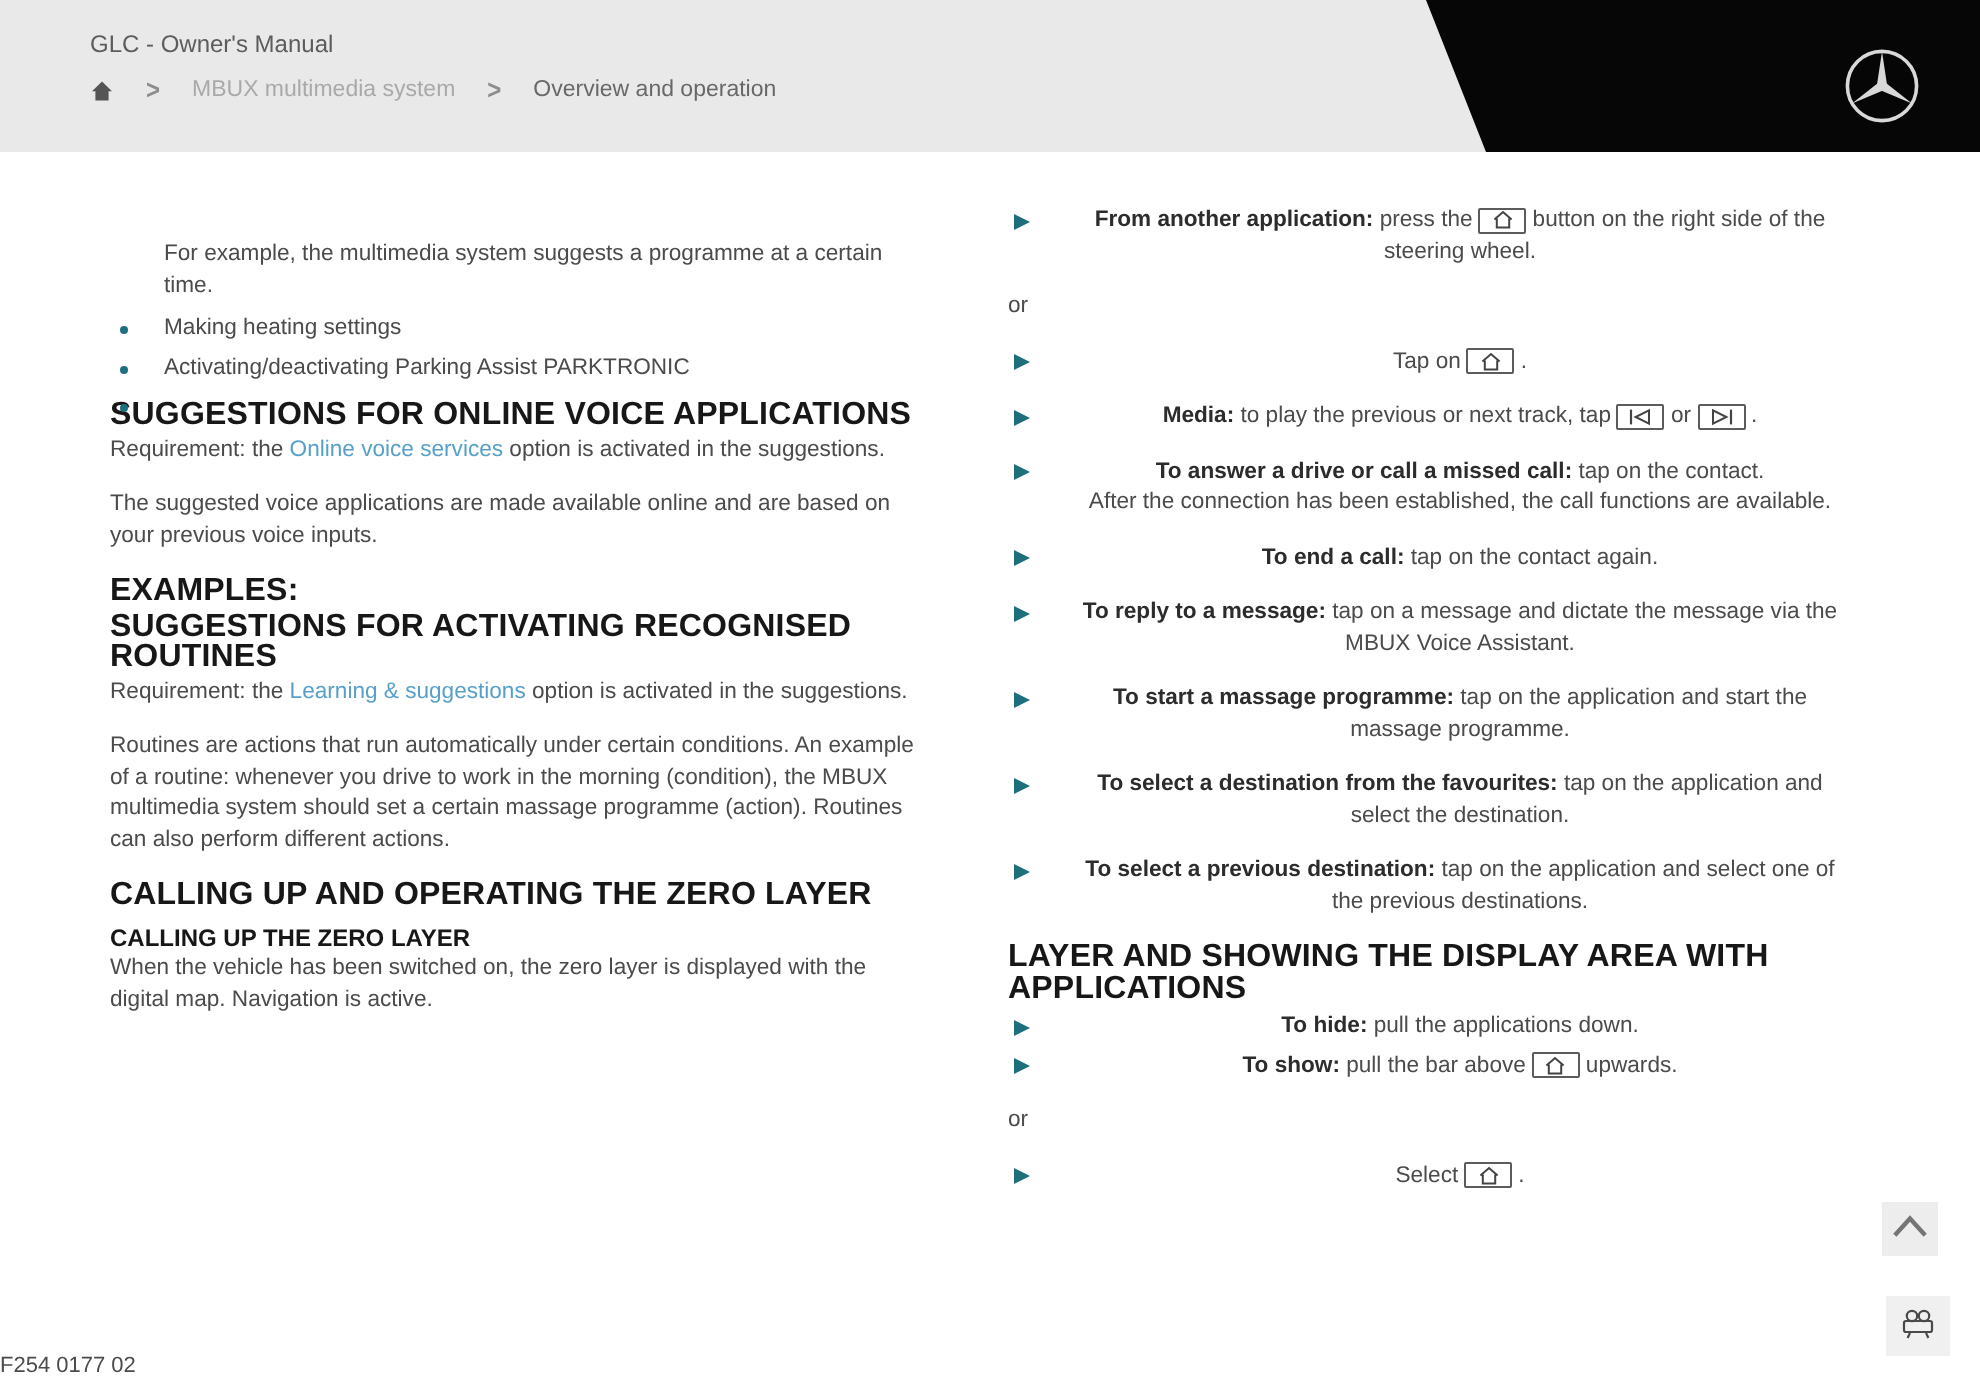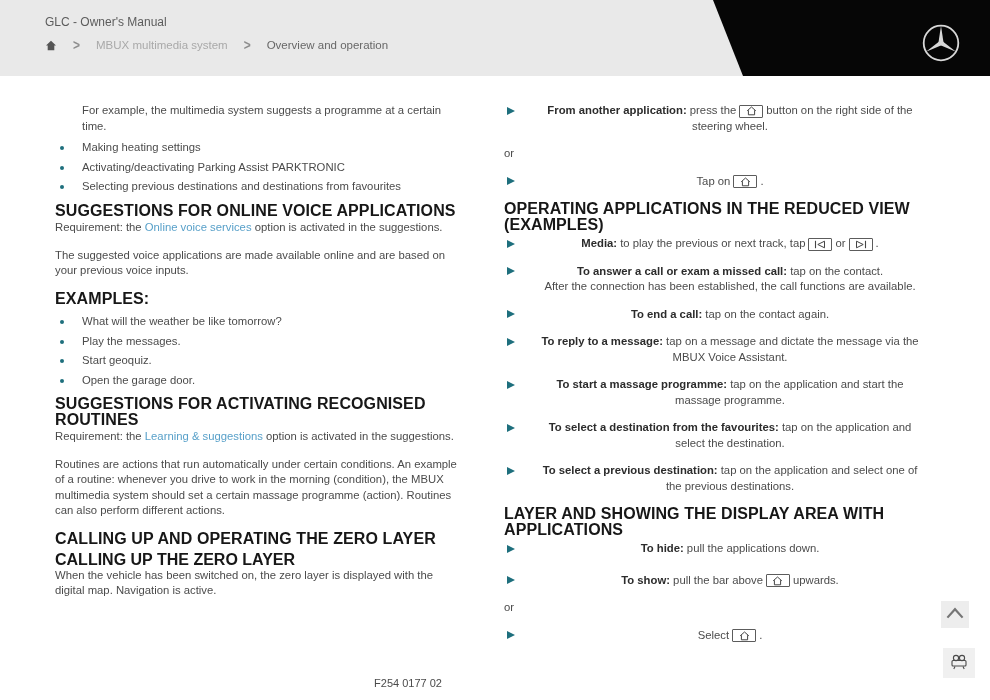--- a/index.html
+++ b/index.html
@@ -33,42 +33,42 @@
     position: absolute; left: 695px; top: 0; width: 295px; height: 76px;
     background: #060606;
     clip-path: polygon(18px 0, 100% 0, 100% 100%, 48px 100%);
   }
   .mb-logo { position: absolute; left: 226px; top: 23px; }
   
   .col { position: absolute; top: 100px; font-size: 11.3px; line-height: 15.5px; }
   .col-left  { left: 55px;  width: 410px; }
   .col-right { left: 504px; width: 422px; }
   .col p { margin: 0 0 12px 0; }
-  p.intro { margin: 3px 0 6px 0; padding-left: 27px; }
+  p.intro { margin: 20px 0 6px 0; padding-left: 27px; }
   h3.sec {
     font-size: 16px; line-height: 15.5px; font-weight: bold;
     color: #171717; margin: 0 0 2px 0; letter-spacing: 0.1px;
   }
   h3.sec.gap-top { margin-top: 4px; }
   h4.subsec {
-    font-size: 16px; line-height: 15.5px; font-weight: bold;
+    font-size: 12px; line-height: 15.5px; font-weight: bold;
     color: #171717; margin: 6px 0 0 0;
   }
   ul.dots { list-style: none; margin: 0 0 8px 0; }
   ul.dots li { position: relative; padding-left: 27px; margin: 0 0 4px 0; }
   .dot {
     position: absolute; left: 5px; top: 6px;
     width: 4px; height: 4px; border-radius: 50%;
     background: #1e6f7d;
   }
   a.doclink { color: #58a0c9; text-decoration: none; cursor: pointer; }
   
   .ritem { position: relative; padding-left: 30px; margin: 0 0 12px 0; text-align: center; }
   .ritem.first { margin-top: 3px; }
-  .ritem.tight { margin-bottom: 16px; }
+  .ritem.tight { margin-bottom: 4px; }
   .ritem.tight-last { margin-bottom: 12px; }
   .arrow {
     position: absolute; left: 3px; top: 3.5px;
     width: 0; height: 0;
     border-left: 8px solid #1e6f7d;
     border-top: 4.5px solid transparent;
     border-bottom: 4.5px solid transparent;
   }
   .lead { font-weight: bold; color: #2c2c2c; }
   .subpara { margin: 4px 0 0 0; }
@@ -76,21 +76,21 @@
   
   .keybox {
     display: inline-flex; align-items: center; justify-content: center;
     border: 1px solid #5c5c5c; border-radius: 1px;
     height: 13px; min-width: 24px;
     margin: 0 3px; vertical-align: -2px; background: #fff;
   }
   
   .footer-code {
     position: absolute; left: 0; top: 677px; width: 816px;
-    text-align: center; font-size: 11px; color: #4b4b4b;
+    font-size: 11px; color: #4b4b4b;
   }
   
   .fab {
     position: absolute; display: flex; align-items: center; justify-content: center;
     background: #ededed; border: none; cursor: pointer; padding: 0;
   }
   .fab-top   { left: 941px; top: 601px; width: 28px; height: 27px; }
   .fab-media { left: 943px; top: 648px; width: 32px; height: 30px; background: #f0f0f0; }
 </style>
 </head>
@@ -121,35 +121,29 @@
   </div>
 </div>
 
 <div class="col col-left">
 
   <p class="intro">For example, the multimedia system suggests a programme at a certain time.</p>
 
   <ul class="dots">
     <li><span class="dot"></span><span>Making heating settings</span></li>
     <li><span class="dot"></span><span>Activating/deactivating Parking Assist PARKTRONIC</span></li>
-    <li><span class="dot"></span><span>Selecting previous destinations and destinations from favourites</span></li>
+    <li><span class="dot"></span></li>
   </ul>
 
   <h3 class="sec">SUGGESTIONS FOR ONLINE VOICE APPLICATIONS</h3>
   <p><span>Requirement: the </span><a class="doclink">Online voice services</a><span> option is activated in the suggestions.</span></p>
 
   <p>The suggested voice applications are made available online and are based on your previous voice inputs.</p>
 
   <h3 class="sec">EXAMPLES:</h3>
-  <ul class="dots" style="margin-top:8px;">
-    <li><span class="dot"></span><span>What will the weather be like tomorrow?</span></li>
-    <li><span class="dot"></span><span>Play the messages.</span></li>
-    <li><span class="dot"></span><span>Start geoquiz.</span></li>
-    <li><span class="dot"></span><span>Open the garage door.</span></li>
-  </ul>
 
   <h3 class="sec">SUGGESTIONS FOR ACTIVATING RECOGNISED ROUTINES</h3>
   <p><span>Requirement: the </span><a class="doclink">Learning &amp; suggestions</a><span> option is activated in the suggestions.</span></p>
 
   <p>Routines are actions that run automatically under certain conditions. An exam­ple of a routine: whenever you drive to work in the morning (condition), the MBUX multimedia system should set a certain massage programme (action). Routines can also perform different actions.</p>
 
   <h3 class="sec gap-top">CALLING UP AND OPERATING THE ZERO LAYER</h3>
   <h4 class="subsec">CALLING UP THE ZERO LAYER</h4>
   <p>When the vehicle has been switched on, the zero layer is displayed with the digital map. Navigation is active.</p>
 
@@ -170,40 +164,39 @@
 
   <div class="ritem">
     <span class="arrow"></span>
     <span>Tap on</span><span class="keybox">
         <svg width="11" height="10" viewBox="0 0 11 10">
           <path d="M1.2 4.8 L5.5 1 L9.8 4.8 M2.4 4.2 V8.8 H8.6 V4.2" fill="none" stroke="#444" stroke-width="1"></path>
         </svg>
       </span><span>.</span>
   </div>
 
-  <h3 class="sec">OPERATING APPLICATIONS IN THE REDUCED VIEW (EXAMPLES)</h3>
 
   <div class="ritem" style="margin-top:4px;">
     <span class="arrow"></span>
     <span class="lead">Media:</span><span> to play the previous or next track, tap</span><span class="keybox">
         <svg width="14" height="9" viewBox="0 0 14 9">
           <line x1="2.5" y1="0.8" x2="2.5" y2="8.2" stroke="#444" stroke-width="1.1"></line>
           <polygon points="11.5,1.2 11.5,7.8 4.8,4.5" fill="none" stroke="#444" stroke-width="1"></polygon>
         </svg>
       </span><span>or</span><span class="keybox">
         <svg width="14" height="9" viewBox="0 0 14 9">
           <polygon points="2.5,1.2 2.5,7.8 9.2,4.5" fill="none" stroke="#444" stroke-width="1"></polygon>
           <line x1="11.5" y1="0.8" x2="11.5" y2="8.2" stroke="#444" stroke-width="1.1"></line>
         </svg>
       </span><span>.</span>
   </div>
 
   <div class="ritem">
     <span class="arrow"></span>
-    <span class="lead">To answer a call or exam a missed call:</span><span> tap on the contact.</span>
+    <span class="lead">To answer a drive or call a missed call:</span><span> tap on the contact.</span>
     <p class="subpara">After the connection has been established, the call functions are availa­ble.</p>
   </div>
 
   <div class="ritem">
     <span class="arrow"></span>
     <span class="lead">To end a call:</span><span> tap on the contact again.</span>
   </div>
 
   <div class="ritem">
     <span class="arrow"></span>

